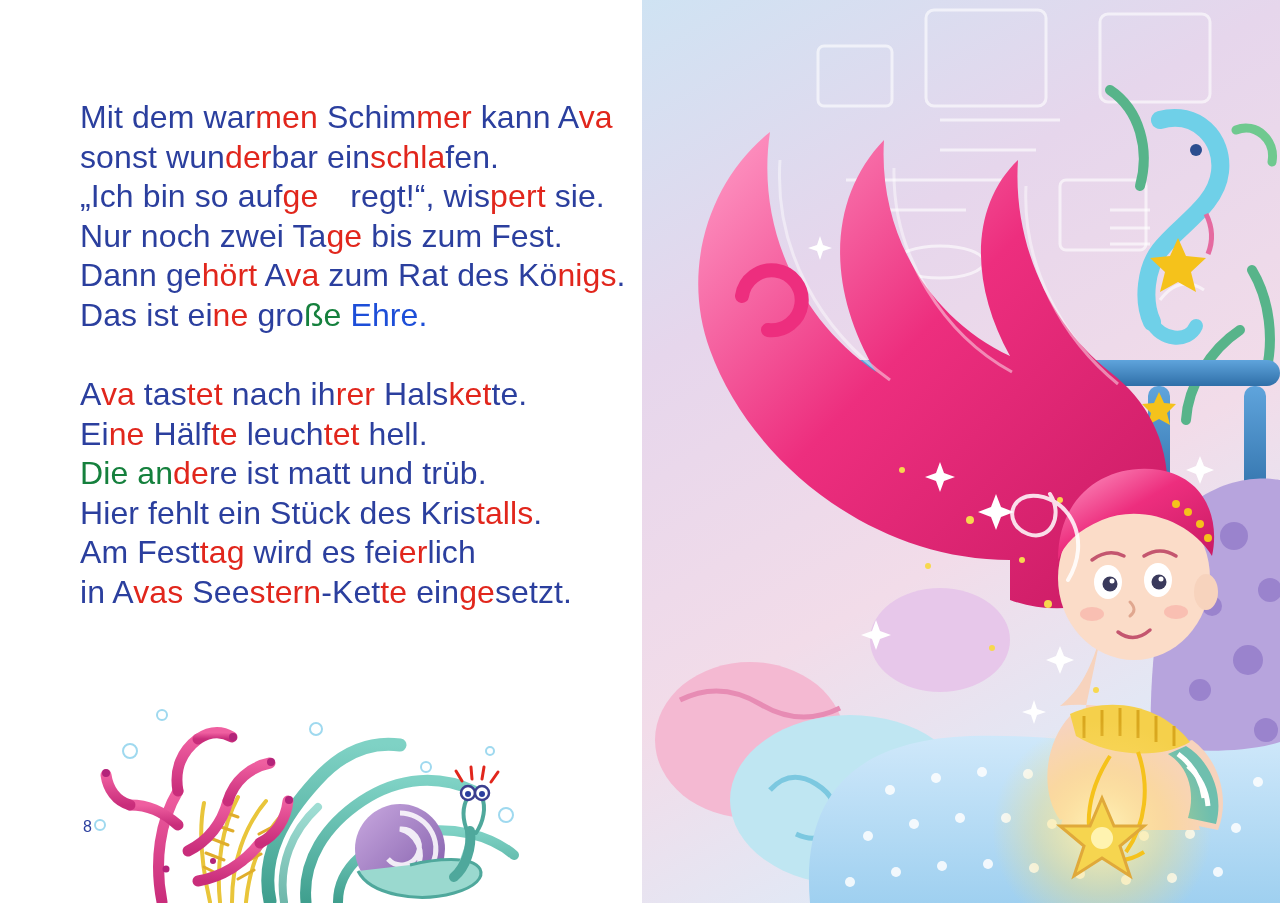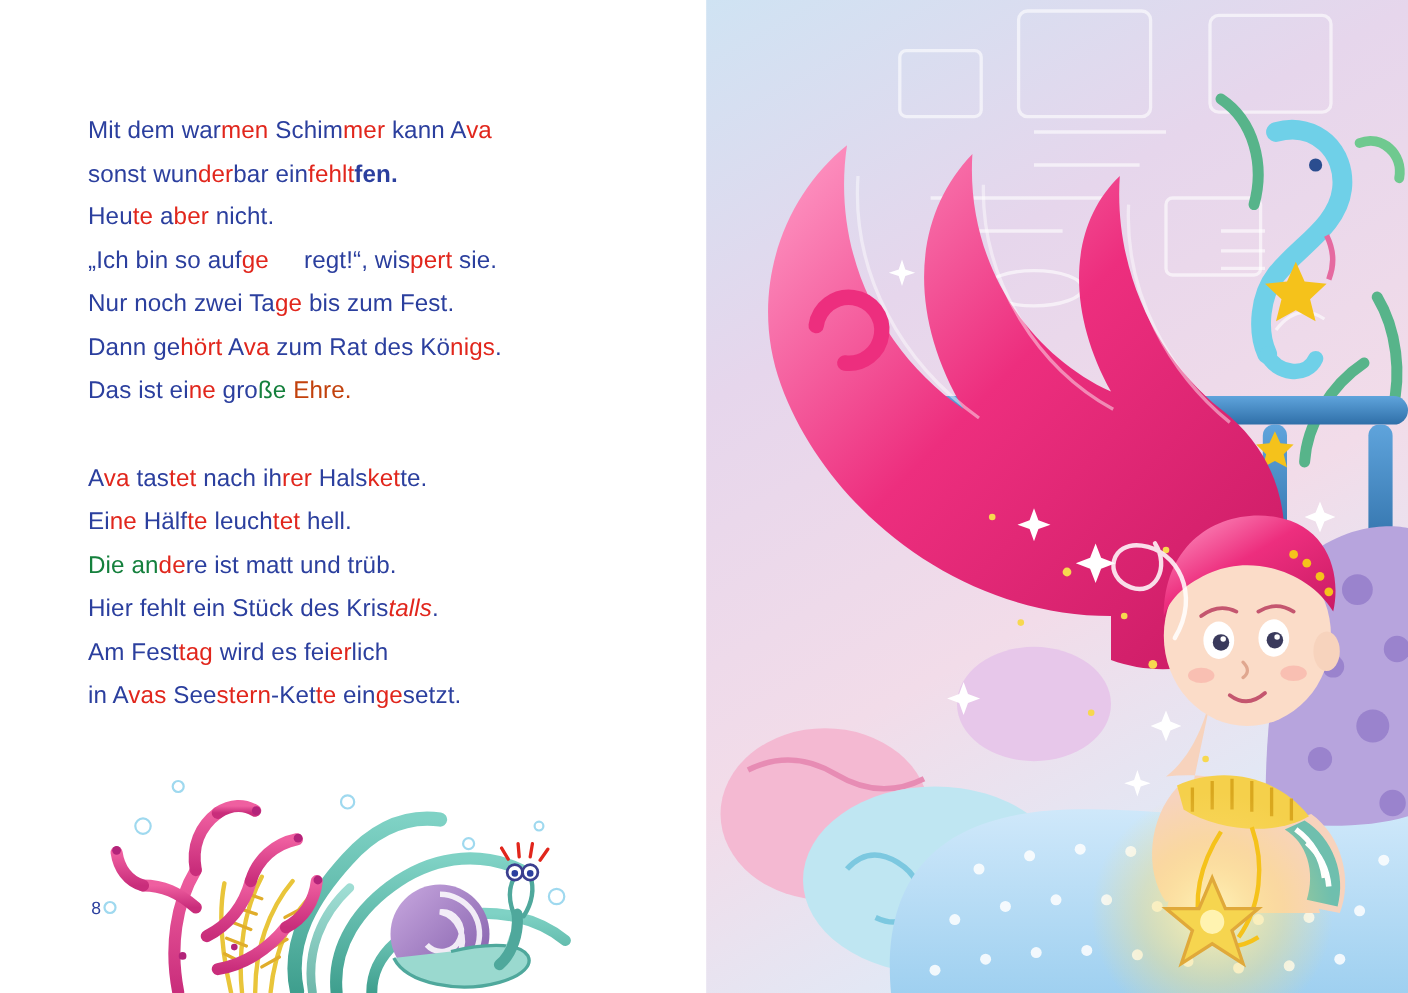--- a/index.html
+++ b/index.html
@@ -32,21 +32,21 @@
     position: absolute;
     left: 80px;
     top: 98px;
     width: 520px;
   }
   .para {
     margin: 0 0 30px 0;
   }
   .para:last-child { margin-bottom: 0; margin-top: 40px; }
   .line {
-    font-size: 22px;
+    font-size: 32px;
     line-height: 39.5px;
     letter-spacing: 0.1px;
     color: #2b3f9e;
     white-space: pre;
   }
   .r { color: #e1261c; }
   .b { color: #2b3f9e; }
 
   .page-number {
     position: absolute;
@@ -96,32 +96,31 @@
 </head>
 <body>
 
 <div class="spread">
 
   <div class="page-left">
 
     <div class="text-block" id="text-block">
         <div class="para">
           <div class="line"><span class="b" style="color: rgb(43, 63, 158);">Mit dem war</span><span class="r" style="color: rgb(225, 38, 28);">men</span><span class="b" style="color: rgb(43, 63, 158);"> Schim</span><span class="r" style="color: rgb(225, 38, 28);">mer</span><span class="b" style="color: rgb(43, 63, 158);"> kann A</span><span class="r" style="color: rgb(225, 38, 28);">va</span></div>
-          <div class="line"><span class="b" style="color: rgb(43, 63, 158);">sonst wun</span><span class="r" style="color: rgb(225, 38, 28);">der</span><span class="b" style="color: rgb(43, 63, 158);">bar ein</span><span class="r" style="color: rgb(225, 38, 28);">fehlt</span><span class="b" style="color: rgb(43, 63, 158); font-weight: bold;">fen.</span></div>
-          <div class="line"><span class="b" style="color: rgb(43, 63, 158);">Heu</span><span class="r" style="color: rgb(225, 38, 28);">te</span><span class="b" style="color: rgb(43, 63, 158);"> a</span><span class="r" style="color: rgb(225, 38, 28);">ber</span><span class="b" style="color: rgb(43, 63, 158);"> nicht.</span></div>
+          <div class="line"><span class="b" style="color: rgb(43, 63, 158);">sonst wun</span><span class="r" style="color: rgb(225, 38, 28);">der</span><span class="b" style="color: rgb(43, 63, 158);">bar ein</span><span class="r" style="color: rgb(225, 38, 28);">schla</span><span class="b" style="color: rgb(43, 63, 158);">fen.</span></div>
           <div class="line"><span class="b" style="color: rgb(43, 63, 158);">„Ich bin so auf</span><span class="r" style="color: rgb(225, 38, 28);">ge</span><span class="b" style="color: rgb(43, 63, 158); margin-left: 32px;">regt!“, wis</span><span class="r" style="color: rgb(225, 38, 28);">pert</span><span class="b" style="color: rgb(43, 63, 158);"> sie.</span></div>
           <div class="line"><span class="b" style="color: rgb(43, 63, 158);">Nur noch zwei Ta</span><span class="r" style="color: rgb(225, 38, 28);">ge</span><span class="b" style="color: rgb(43, 63, 158);"> bis zum Fest.</span></div>
           <div class="line"><span class="b" style="color: rgb(43, 63, 158);">Dann ge</span><span class="r" style="color: rgb(225, 38, 28);">hört</span><span class="b" style="color: rgb(43, 63, 158);"> A</span><span class="r" style="color: rgb(225, 38, 28);">va</span><span class="b" style="color: rgb(43, 63, 158);"> zum Rat des Kö</span><span class="r" style="color: rgb(225, 38, 28);">nigs</span><span class="b" style="color: rgb(43, 63, 158);">.</span></div>
-          <div class="line"><span class="b" style="color: rgb(43, 63, 158);">Das ist ei</span><span class="r" style="color: rgb(225, 38, 28);">ne</span><span class="b" style="color: rgb(43, 63, 158);"> gro</span><span class="r" style="color: #15803d;">ße</span><span class="b" style="color: #c2410c; text-align: right;"> Ehre.</span></div>
+          <div class="line"><span class="b" style="color: rgb(43, 63, 158);">Das ist ei</span><span class="r" style="color: rgb(225, 38, 28);">ne</span><span class="b" style="color: rgb(43, 63, 158);"> gro</span><span class="r" style="color: #15803d;">ße</span><span class="b" style="color: #1d4ed8; text-align: right;"> Ehre.</span></div>
         </div>
         <div class="para">
           <div class="line"><span class="b" style="color: rgb(43, 63, 158);">A</span><span class="r" style="color: rgb(225, 38, 28);">va</span><span class="b" style="color: rgb(43, 63, 158);"> tas</span><span class="r" style="color: rgb(225, 38, 28);">tet</span><span class="b" style="color: rgb(43, 63, 158);"> nach ih</span><span class="r" style="color: rgb(225, 38, 28);">rer</span><span class="b" style="color: rgb(43, 63, 158);"> Hals</span><span class="r" style="color: rgb(225, 38, 28);">ket</span><span class="b" style="color: rgb(43, 63, 158);">te.</span></div>
           <div class="line"><span class="b" style="color: rgb(43, 63, 158);">Ei</span><span class="r" style="color: rgb(225, 38, 28);">ne</span><span class="b" style="color: rgb(43, 63, 158);"> Hälf</span><span class="r" style="color: rgb(225, 38, 28);">te</span><span class="b" style="color: rgb(43, 63, 158);"> leuch</span><span class="r" style="color: rgb(225, 38, 28);">tet</span><span class="b" style="color: rgb(43, 63, 158);"> hell.</span></div>
           <div class="line"><span class="b" style="color: #15803d;">Die an</span><span class="r" style="color: rgb(225, 38, 28);">de</span><span class="b" style="color: rgb(43, 63, 158);">re ist matt und trüb.</span></div>
-          <div class="line"><span class="b" style="color: rgb(43, 63, 158);">Hier fehlt ein Stück des Kris</span><span class="r" style="color: rgb(225, 38, 28); font-style: italic;">talls</span><span class="b" style="color: rgb(43, 63, 158);">.</span></div>
+          <div class="line"><span class="b" style="color: rgb(43, 63, 158);">Hier fehlt ein Stück des Kris</span><span class="r" style="color: rgb(225, 38, 28);">talls</span><span class="b" style="color: rgb(43, 63, 158);">.</span></div>
           <div class="line"><span class="b" style="color: rgb(43, 63, 158);">Am Fest</span><span class="r" style="color: rgb(225, 38, 28);">tag</span><span class="b" style="color: rgb(43, 63, 158);"> wird es fei</span><span class="r" style="color: rgb(225, 38, 28);">er</span><span class="b" style="color: rgb(43, 63, 158);">lich</span></div>
           <div class="line"><span class="b" style="color: rgb(43, 63, 158);">in A</span><span class="r" style="color: rgb(225, 38, 28);">vas</span><span class="b" style="color: rgb(43, 63, 158);"> See</span><span class="r" style="color: rgb(225, 38, 28);">stern</span><span class="b" style="color: rgb(43, 63, 158);">-Ket</span><span class="r" style="color: rgb(225, 38, 28);">te</span><span class="b" style="color: rgb(43, 63, 158);"> ein</span><span class="r" style="color: rgb(225, 38, 28);">ge</span><span class="b" style="color: rgb(43, 63, 158);">setzt.</span></div>
         </div>
       </div>
 
     <div class="page-number">8</div>
 
     <div class="left-illus">
       <svg viewBox="0 0 470 248" width="470" height="248" xmlns="http://www.w3.org/2000/svg">
         <defs>

